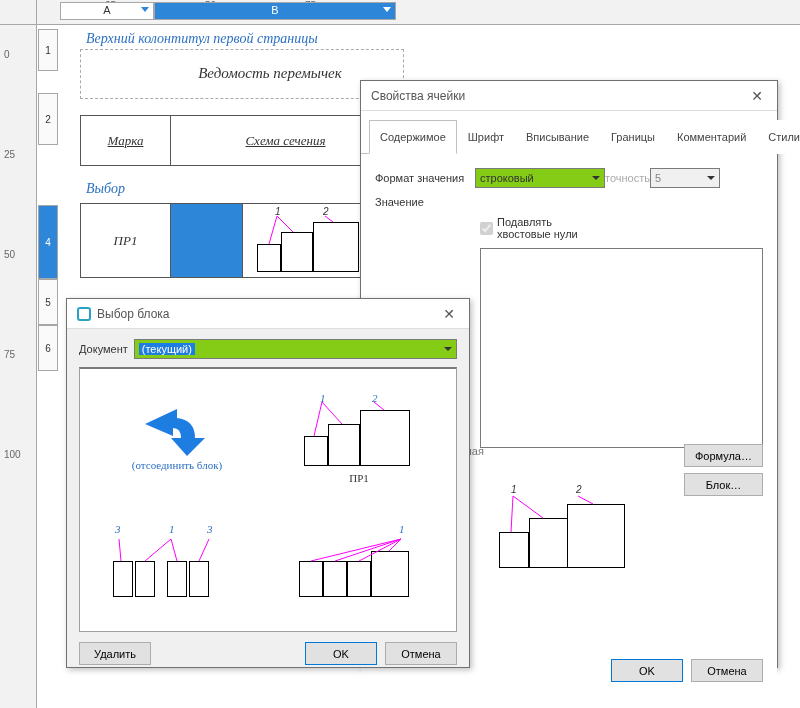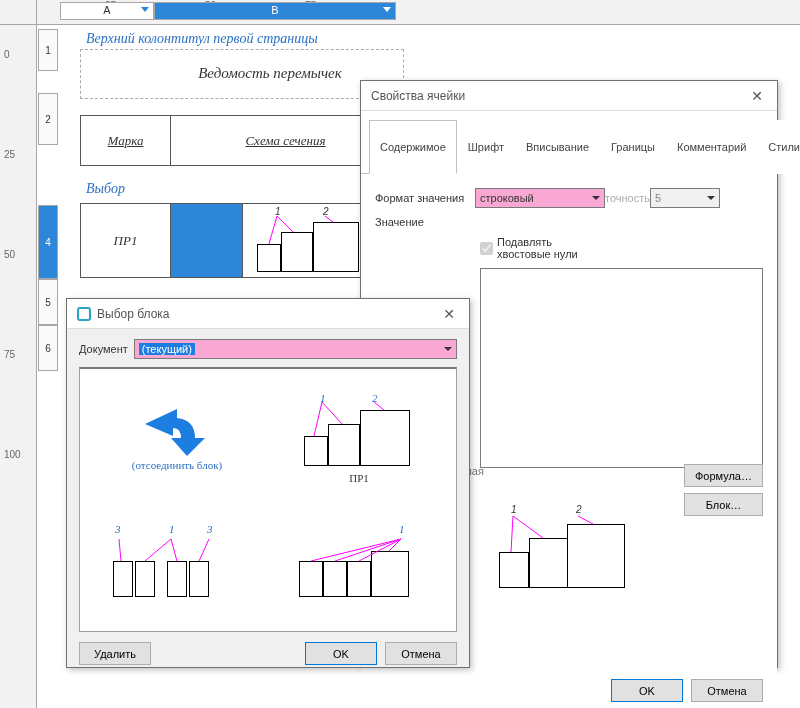--- a/index.html
+++ b/index.html
@@ -160,21 +160,21 @@
     min-width: 72px;
     height: 23px;
     font-size: 11px;
     cursor: pointer;
     padding: 0 10px;
   }
   .btn.default { border-color: #0078d7; }
 
   .combo {
     border: 1px solid #7a7a7a;
-    background: #f9a8d4;
+    background: #84cc16;
     height: 20px;
     display: flex; align-items: center; justify-content: space-between;
     padding: 0 4px;
     font-size: 11px;
   }
   .combo .arrow {
     width: 0; height: 0;
     border-left: 4px solid transparent;
     border-right: 4px solid transparent;
     border-top: 4px solid #333;
@@ -182,21 +182,21 @@
   .combo.disabled { background: #f0f0f0; color: #888; }
 
   
   .props { left: 360px; top: 80px; width: 418px; height: 588px; }
   .tab-row {
     display: flex; gap: 0; padding: 8px 8px 0 8px;
     background: #fff;
     border-bottom: 1px solid #c0c0c0;
   }
   .tab {
-    padding: 20px 10px;
+    padding: 10px 10px;
     font-size: 11px; color: #444;
     cursor: pointer;
     border: 1px solid transparent;
     border-bottom: none;
     position: relative; top: 1px;
     background: #fff;
     text-align: right;
   }
   .tab.active {
     border-color: #c0c0c0;

